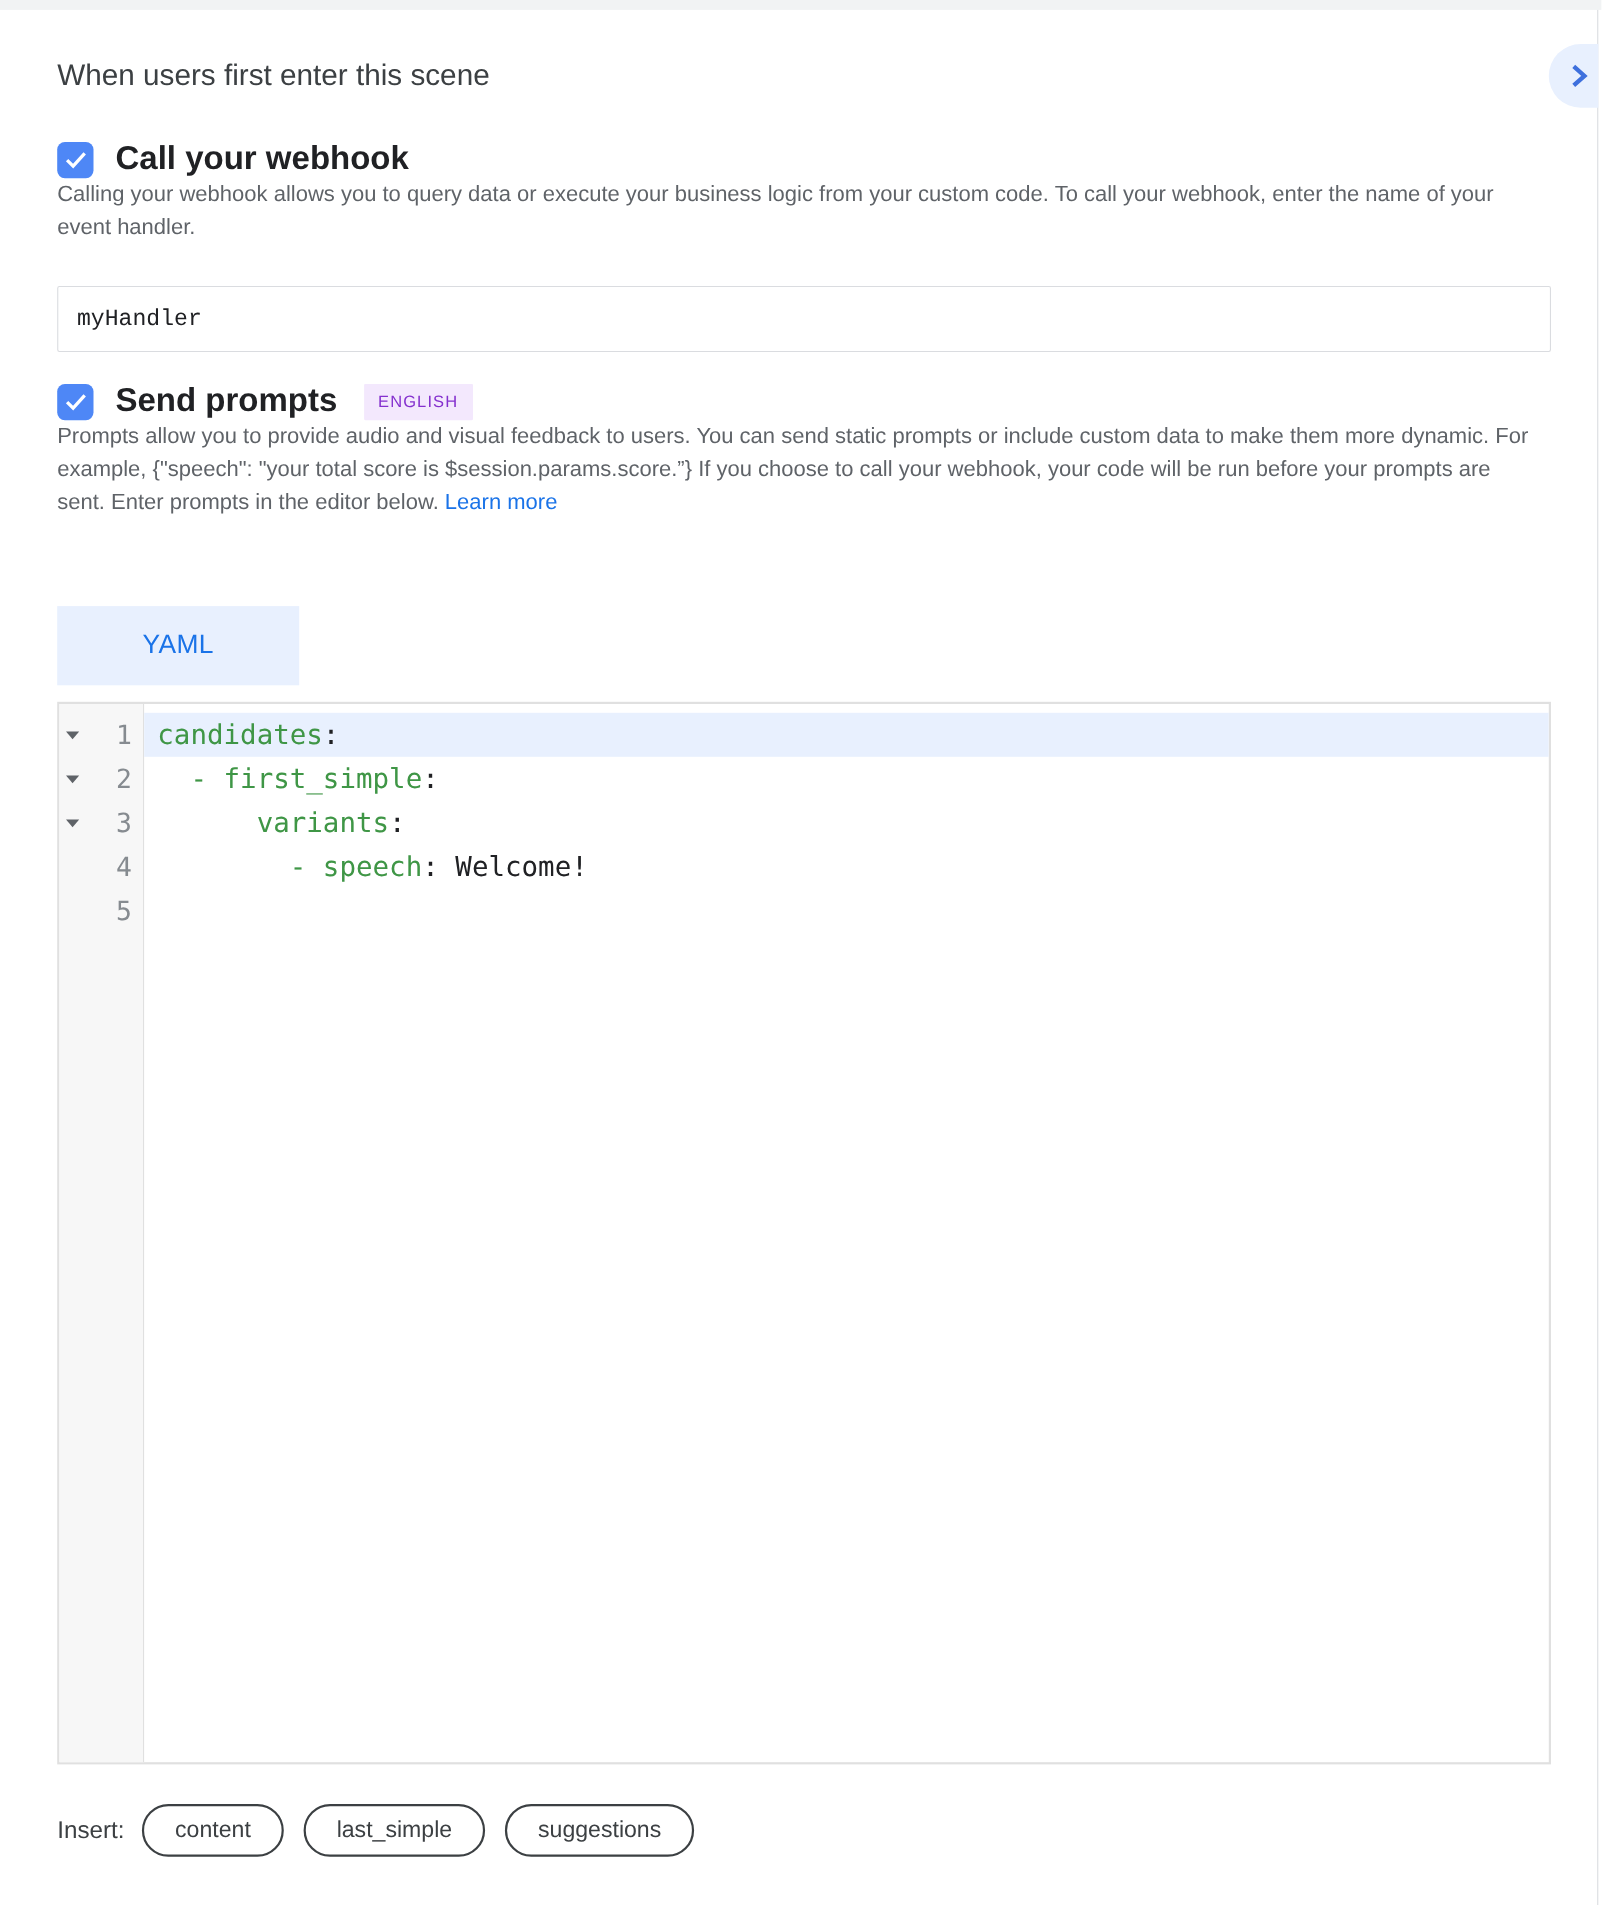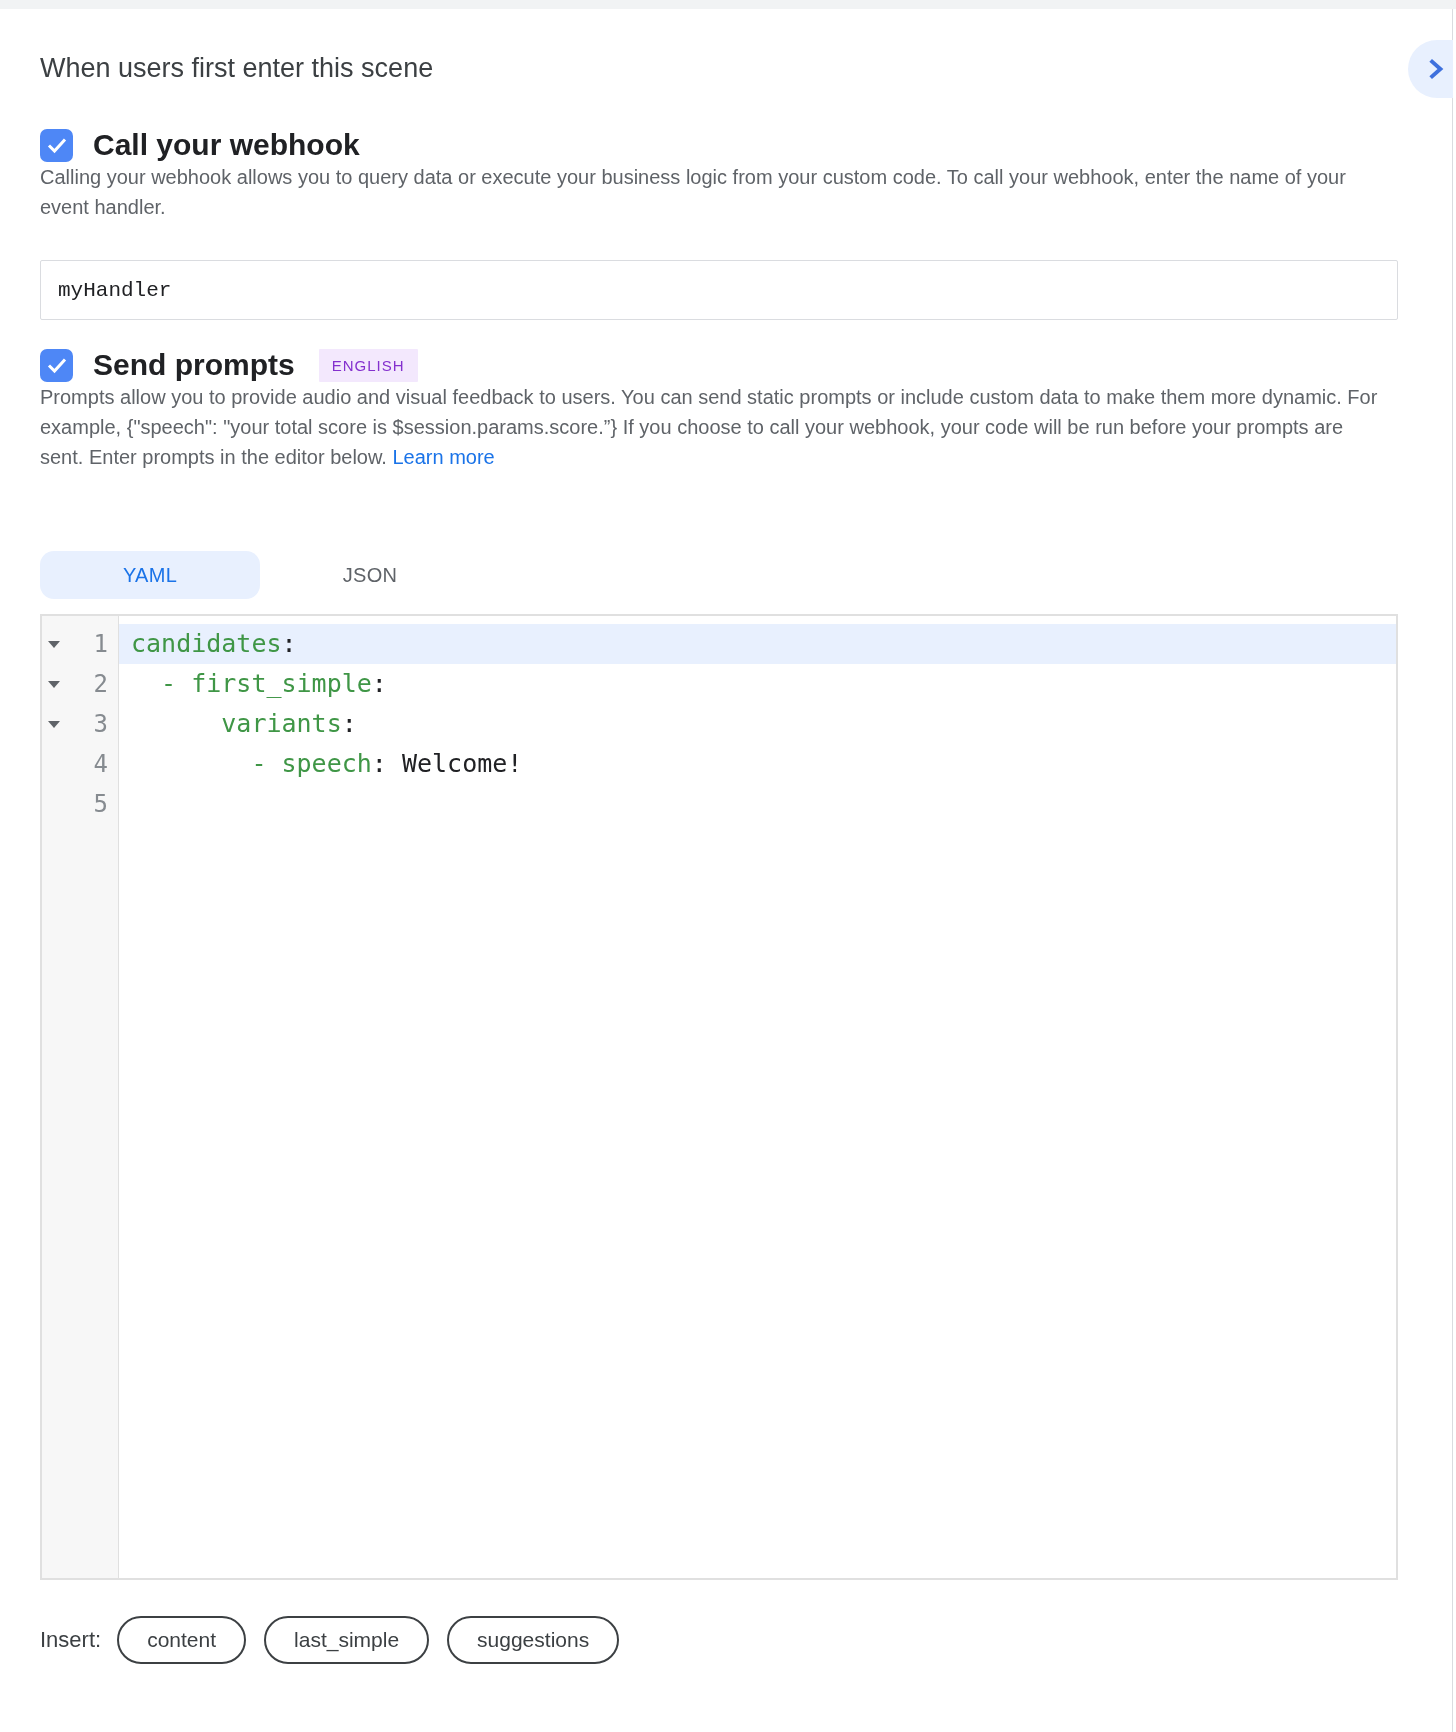--- a/index.html
+++ b/index.html
@@ -10,21 +10,21 @@
   }
   .top-strip { position:absolute; top:0; left:0; width:1456px; height:9px; background:#f1f3f4; }
   .right-line { position:absolute; top:9px; left:1452px; width:1px; height:1723px; background:#dadce0; }
 
   .collapse-btn {
     position:absolute; top:40px; left:1408px; width:45px; height:58px; z-index:5;
     background:#e8f0fe; border:none; border-radius:29px 0 0 29px;
     display:flex; align-items:center; justify-content:center; cursor:pointer; padding:0 0 0 8px;
   }
 
-  .content { position:absolute; left:40px; top:0; width:1358px; }
+  .content { position:absolute; left:52px; top:0; width:1358px; }
 
   .page-title { margin:50px 0 0 0; font-size:27px; font-weight:400; color:#3c4043; line-height:36px; }
 
   .check-row { display:flex; align-items:center; margin-top:42px; }
   .checkbox {
     width:33px; height:33px; border-radius:7px; background:#4e87f6; flex:none;
     display:flex; align-items:center; justify-content:center; cursor:pointer;
   }
   .check-label { font-size:30px; font-weight:700; color:#202124; margin-left:20px; cursor:pointer; }
   .badge {
@@ -36,22 +36,22 @@
   .desc a, .learn-more { color:#1a73e8; text-decoration:none; cursor:pointer; }
 
   .handler-input {
     display:block; margin-top:38px; width:1358px; height:60px;
     border:1px solid #dadce0; border-radius:2px; background:#fff;
     font-family:Liberation Mono, monospace; font-size:21px; color:#202124; padding:0 17px;
   }
 
   .tabs { display:flex; margin-top:79px; }
   .tab {
-    width:220px; height:48px; display:flex; align-items:center; justify-content:center;
-    font-size:20px; font-weight:500; letter-spacing:0.3px; color:#5f6368; cursor:pointer; background:transparent;border-radius:14px;
+    width:220px; height:72px; display:flex; align-items:center; justify-content:center;
+    font-size:24px; font-weight:500; letter-spacing:0.3px; color:#5f6368; cursor:pointer; background:transparent;
   }
   .tab.active { background:#e8f0fe; color:#1a73e8; }
 
   .editor {
     margin-top:15px; width:1358px; height:966px; border:2px solid #e0e0e0;
     display:flex; font-family:"DejaVu Sans Mono", monospace; background:#fff;
   }
   .gutter { width:77px; flex:none; background:#f7f7f7; border-right:1px solid #e0e0e0; padding-top:8px; }
   .gutter-row { height:40px; display:flex; align-items:center; }
   .fold { width:24px; display:flex; justify-content:center; align-items:center; }
@@ -109,21 +109,20 @@
       </svg>
     </span>
     <span class="check-label">Send prompts</span>
     <span class="badge">ENGLISH</span>
   </div>
 
   <div class="desc"><span>Prompts allow you to provide audio and visual feedback to users. You can send static prompts or include custom data to make them more dynamic. For example, {"speech": "your total score is $session.params.score.”} If you choose to call your webhook, your code will be run before your prompts are sent. Enter prompts in the editor below. </span><a class="learn-more">Learn more</a></div>
 
   <div class="tabs">
     <div class="tab active">YAML</div>
-    <div class="tab">JSON</div>
   </div>
 
   <div class="editor">
     <div class="gutter" id="gutter-rows">
         <div class="gutter-row">
           <span class="fold">
             <span class="fold-triangle"></span>
           </span>
           <span class="lineno">1</span>
         </div>

